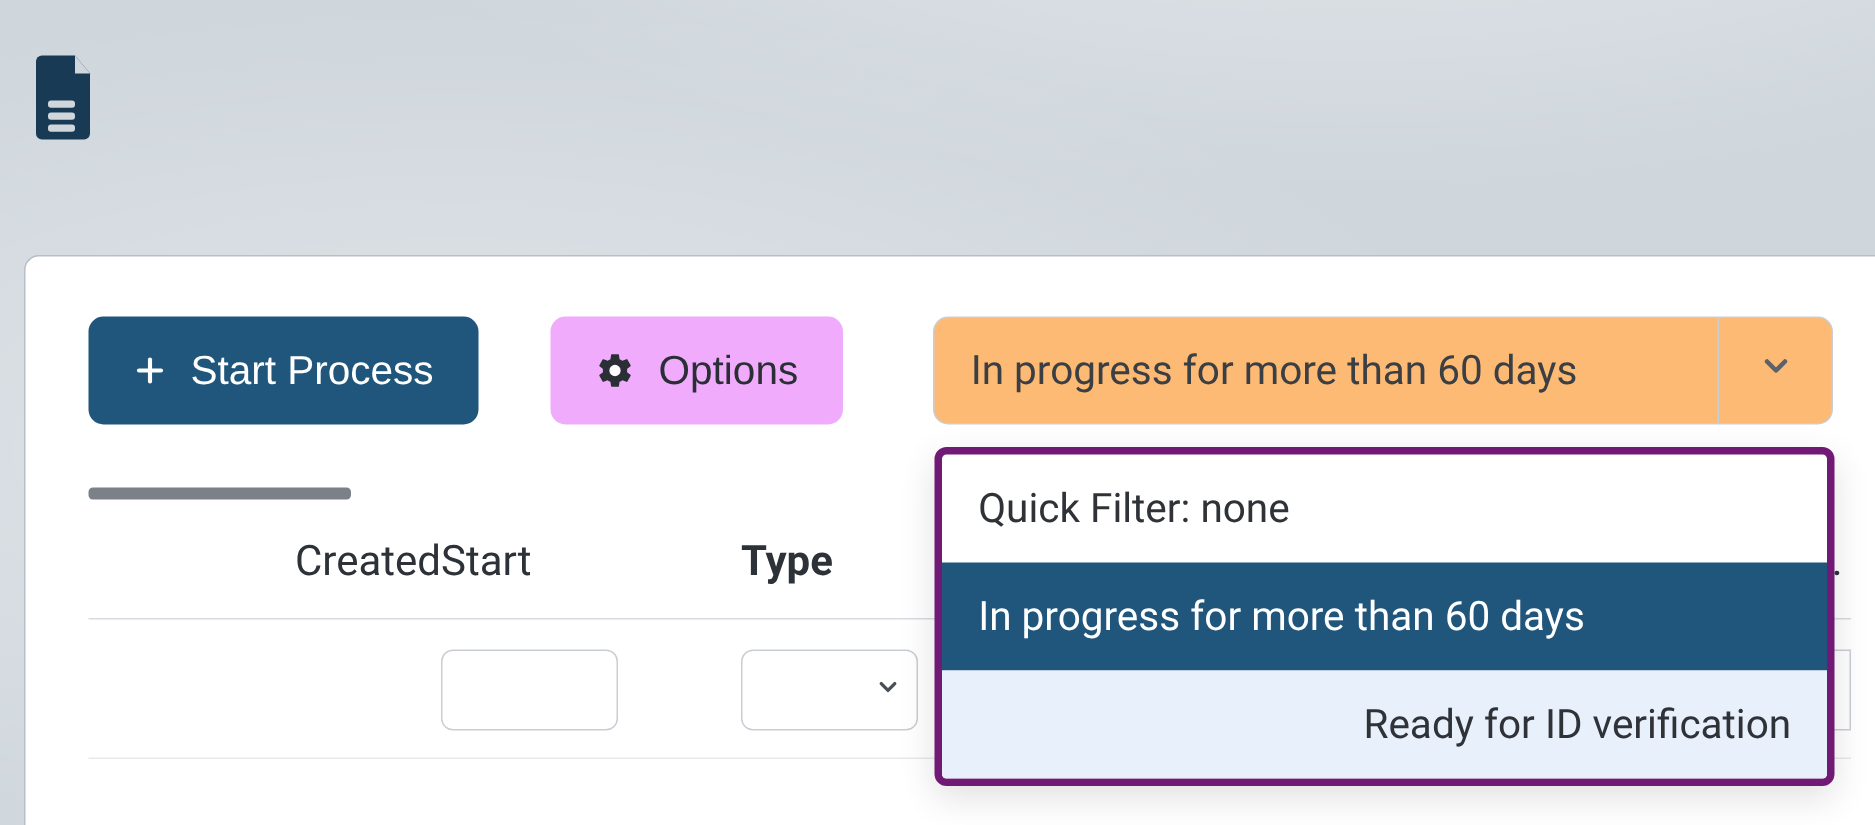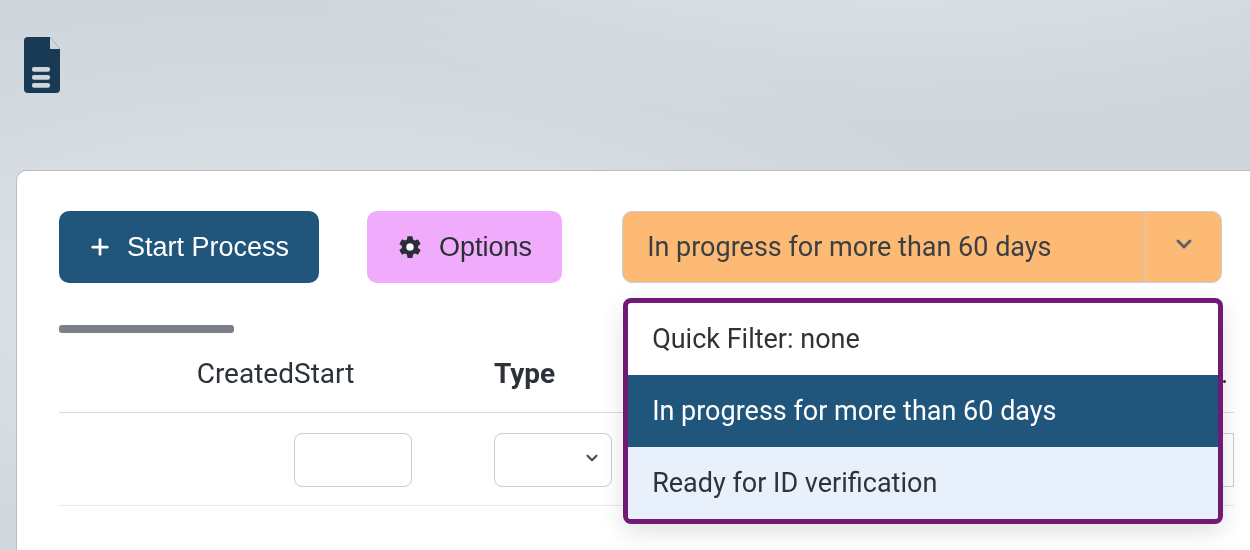--- a/index.html
+++ b/index.html
@@ -134,20 +134,21 @@
     padding: 20px 24px;
     color: #2f3338;
     cursor: pointer;
   }
   .dropdown-item.selected-opt {
     background: #20567c;
     color: #ffffff;
   }
   .dropdown-item.hovered {
     background: #e8f0fb;
+    text-align: right;
   }
 
   .table-area {
     margin-top: 42px;
     width: 1175px;
   }
   .scroll-indicator {
     width: 175px;
     height: 8px;
     background: #7b8089;

